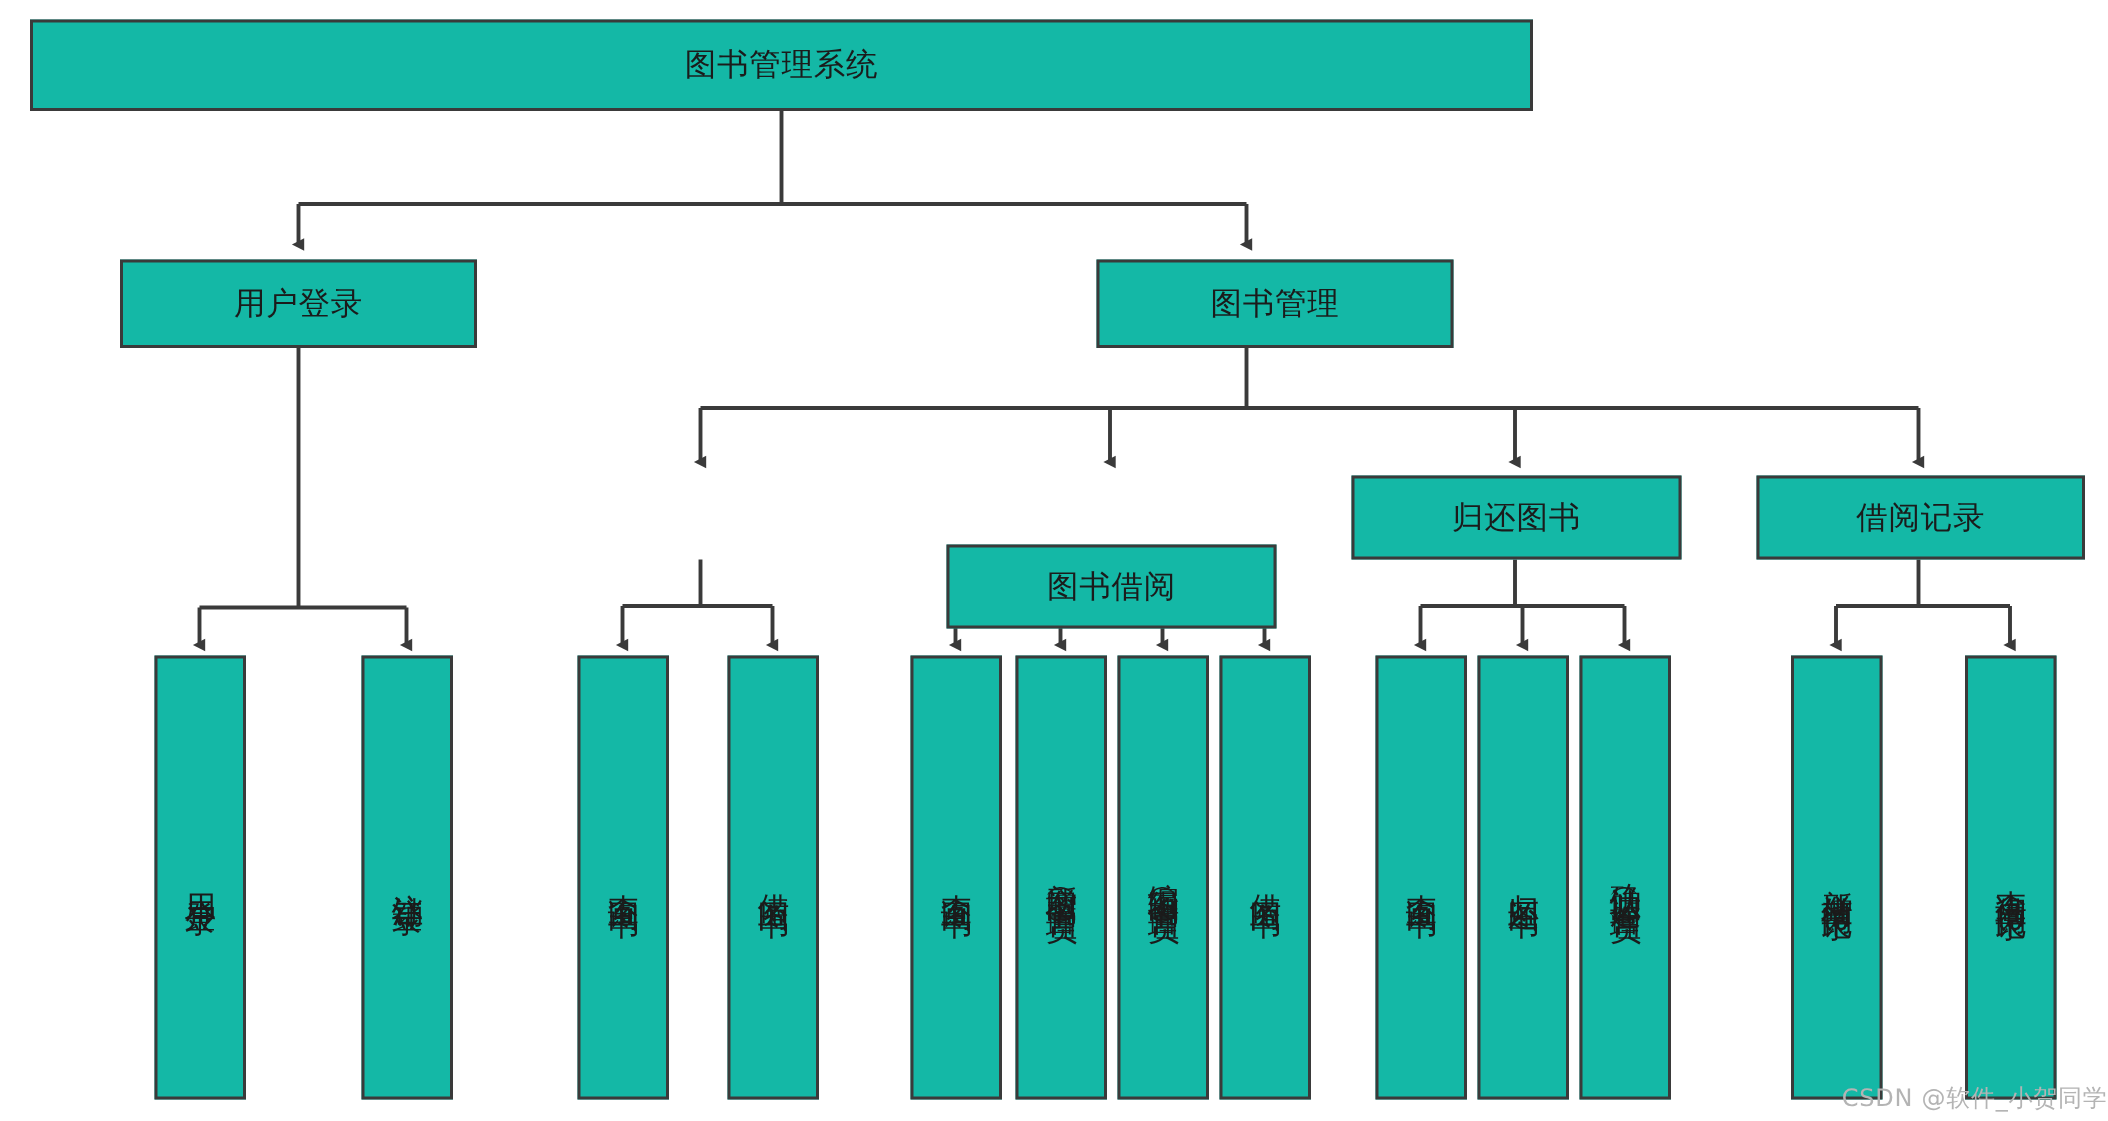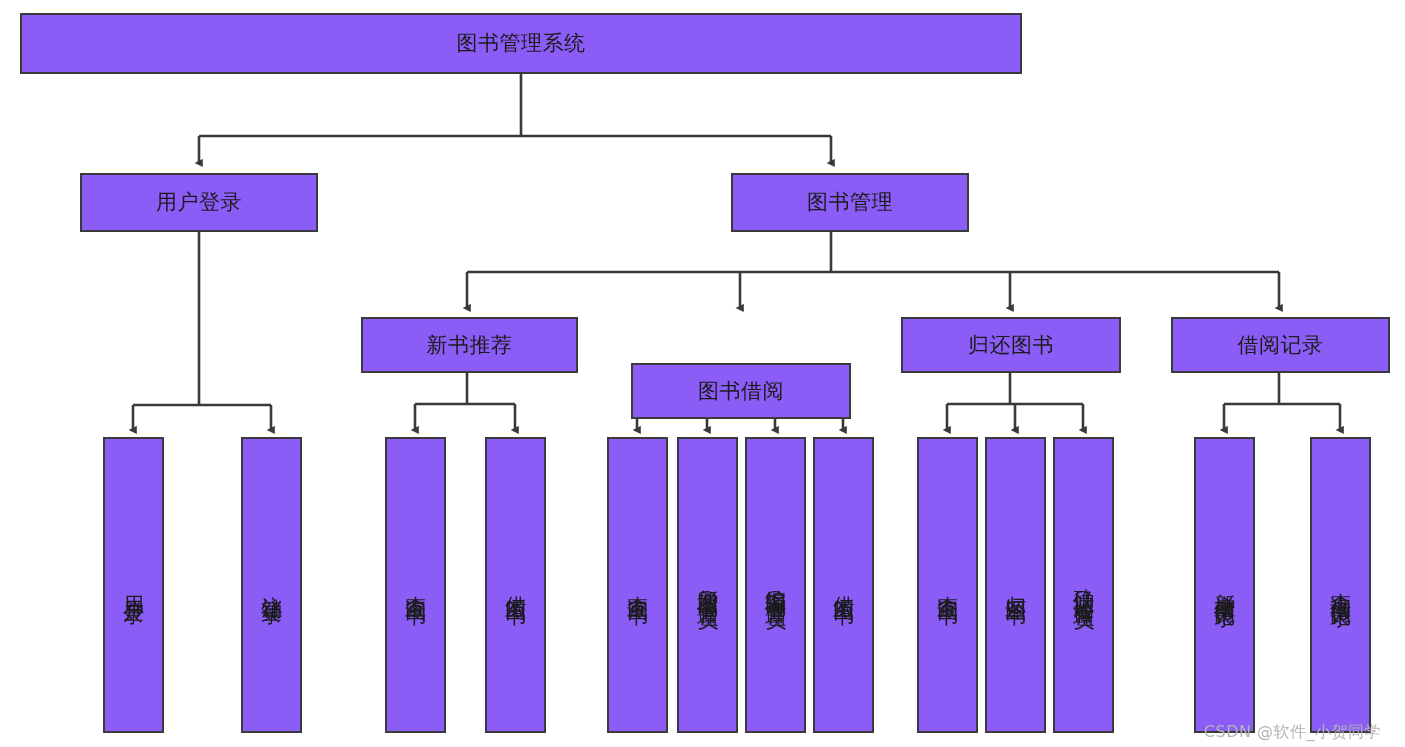--- a/index.html
+++ b/index.html
@@ -21,21 +21,21 @@
     position: absolute;
     left: 0;
     top: 0;
     width: 1405px;
     height: 747px;
     pointer-events: none;
   }
   .node {
     position: absolute;
     box-sizing: border-box;
-    background: #8b5cf6;
+    background: #14b8a6;
     border: 2.5px solid #3a3a3a;
     display: flex;
     align-items: center;
     justify-content: center;
     color: #1b1b1b;
   }
   .node-label {
     display: block;
     text-align: center;
     line-height: 1.18;
@@ -56,21 +56,21 @@
     writing-mode: vertical-rl;
     text-orientation: upright;
     font-size: 21px;
     line-height: 1.26;
     letter-spacing: 3px;
     white-space: nowrap;
     max-height: 100%;
   }
   #watermark {
     position: absolute;
-    right: 24px;
+    right: 0;
     bottom: 4px;
     font-size: 16px;
     color: #b4b4b4;
     white-space: nowrap;
     letter-spacing: 0.5px;
     user-select: none;
   }
 </style>
 </head>
 <body>
@@ -131,23 +131,20 @@
     <span class="node-label">图书管理系统</span>
   </div>
 
   <div class="node horiz" style="left:80px; top:173px; width:238px; height:59px;">
     <span class="node-label">用户登录</span>
   </div>
   <div class="node horiz" style="left:711px; top:173px; width:238px; height:59px;margin-left:20px;">
     <span class="node-label">图书管理</span>
   </div>
 
-  <div class="node horiz" style="left:361px; top:317px; width:217px; height:56px;">
-    <span class="node-label">新书推荐</span>
-  </div>
   <div class="node horiz" style="left:631px; top:317px; width:220px; height:56px;margin-top:46px;">
     <span class="node-label">图书借阅</span>
   </div>
   <div class="node horiz" style="left:901px; top:317px; width:220px; height:56px;">
     <span class="node-label">归还图书</span>
   </div>
   <div class="node horiz" style="left:1171px; top:317px; width:219px; height:56px;">
     <span class="node-label">借阅记录</span>
   </div>
 

